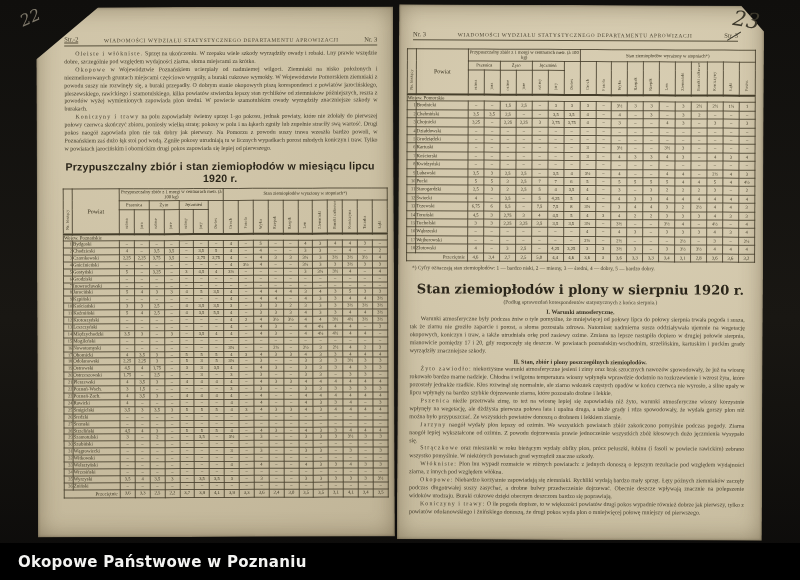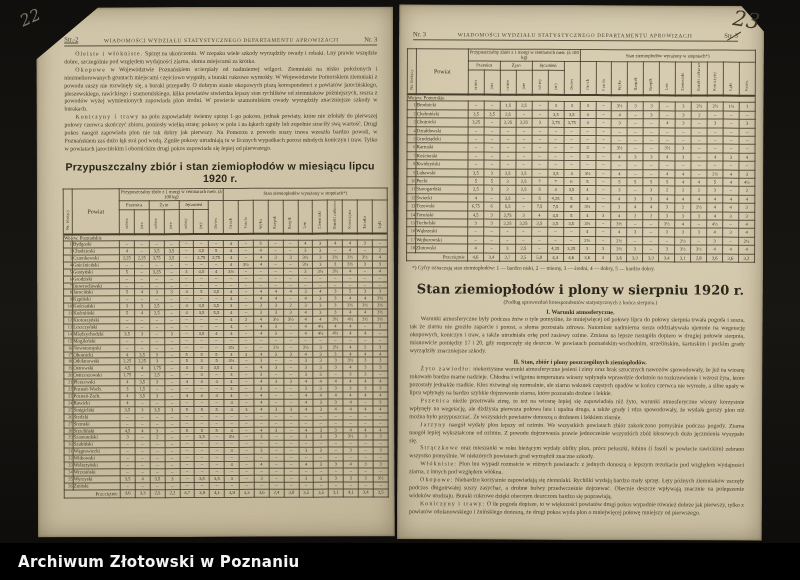--- a/index.html
+++ b/index.html
@@ -1460,15 +1460,15 @@
         <p><span class="lead">Włókniste:</span> <span> Plon lnu wypadł rozmaicie w różnych powiatach: z jednych donoszą o lepszym rezultacie pod względem wydajności ziarna, z innych pod względem włókna.</span></p>
         <p><span class="lead">Okopowe:</span> <span> Niebardzo korzystnie zapowiadają się ziemniaki. Rychliki wydają bardzo mały sprzęt. Łęty późnych ziemniaków zaczęły podczas długotrwałej suszy zasychać, a drobne bulwy przedwcześnie dojrzewać. Obecnie deszcze wpływają znacznie na polepszenie widoków urodzaju. Buraki cukrowe dzięki obecnym deszczom bardzo się poprawiają.</span></p>
         <p><span class="lead">Koniczyny i trawy:</span> <span> O ile pogoda dopisze, to w większości powiatów drugi pokos wypadnie również dobrze jak pierwszy, tylko z powiatów odolanowskiego i żnińskiego donoszą, że drugi pokos wyda plon o mniejwięcej połowę mniejszy od pierwszego.</span></p>
       </div>
   </div>
 
   <div class="hand hand-22">22</div>
   <div class="hand hand-23">23</div>
 
   <div class="wm-bar">
-    <span class="wm-label">Archiwum Złotowski w Poznaniu</span>
+    <span class="wm-label">Okopowe Państwowe w Poznaniu</span>
   </div>
 </div>
 
 </body></html>

